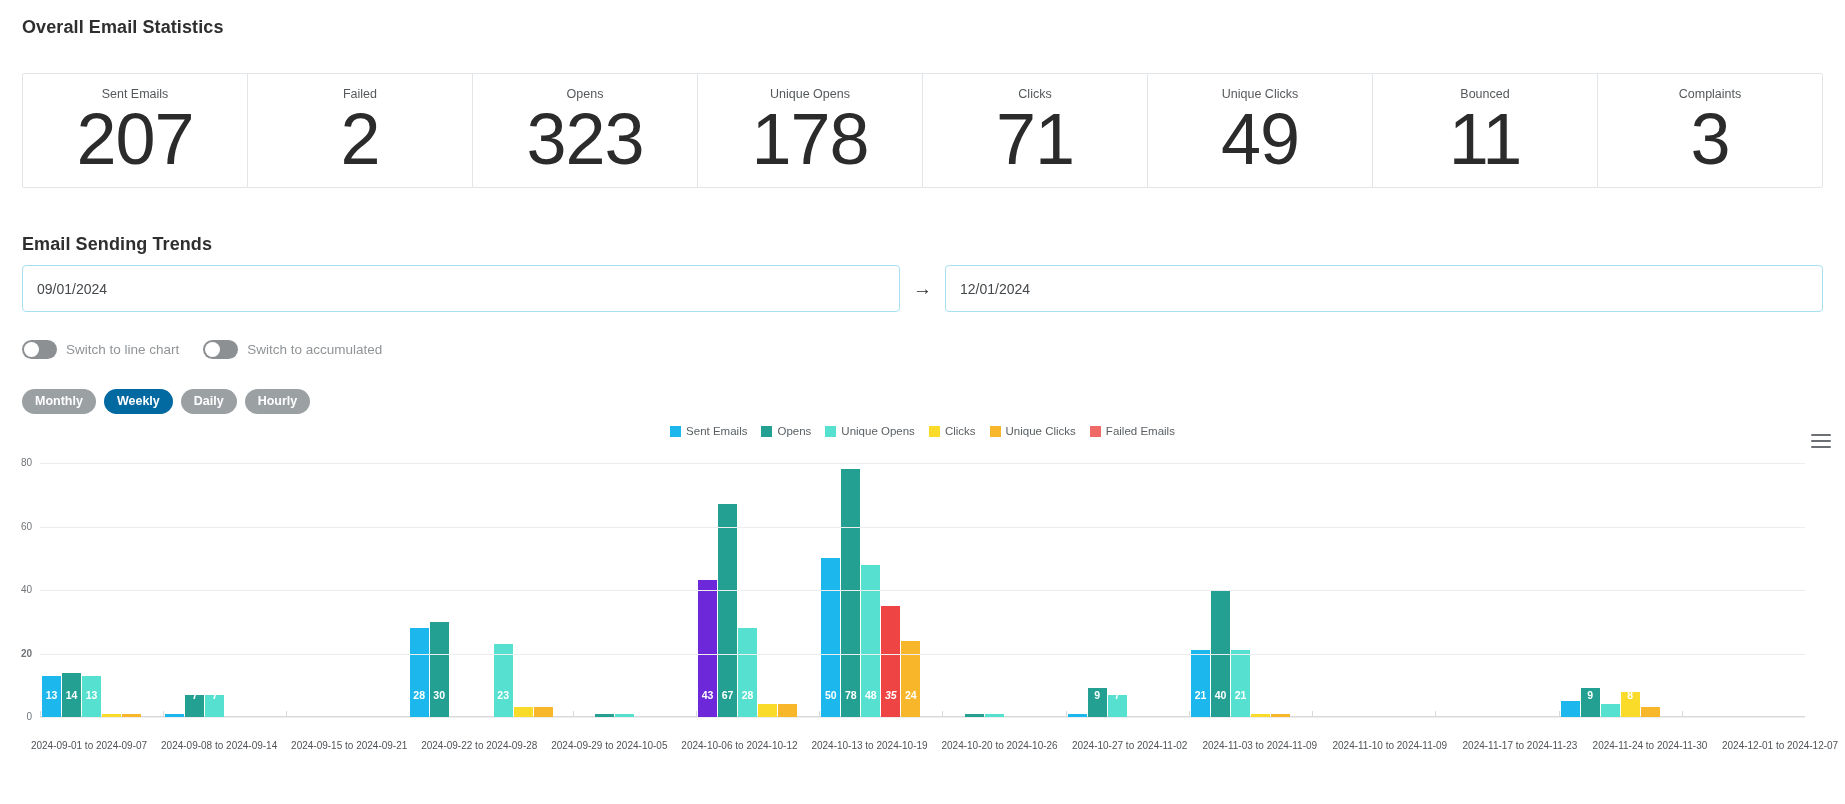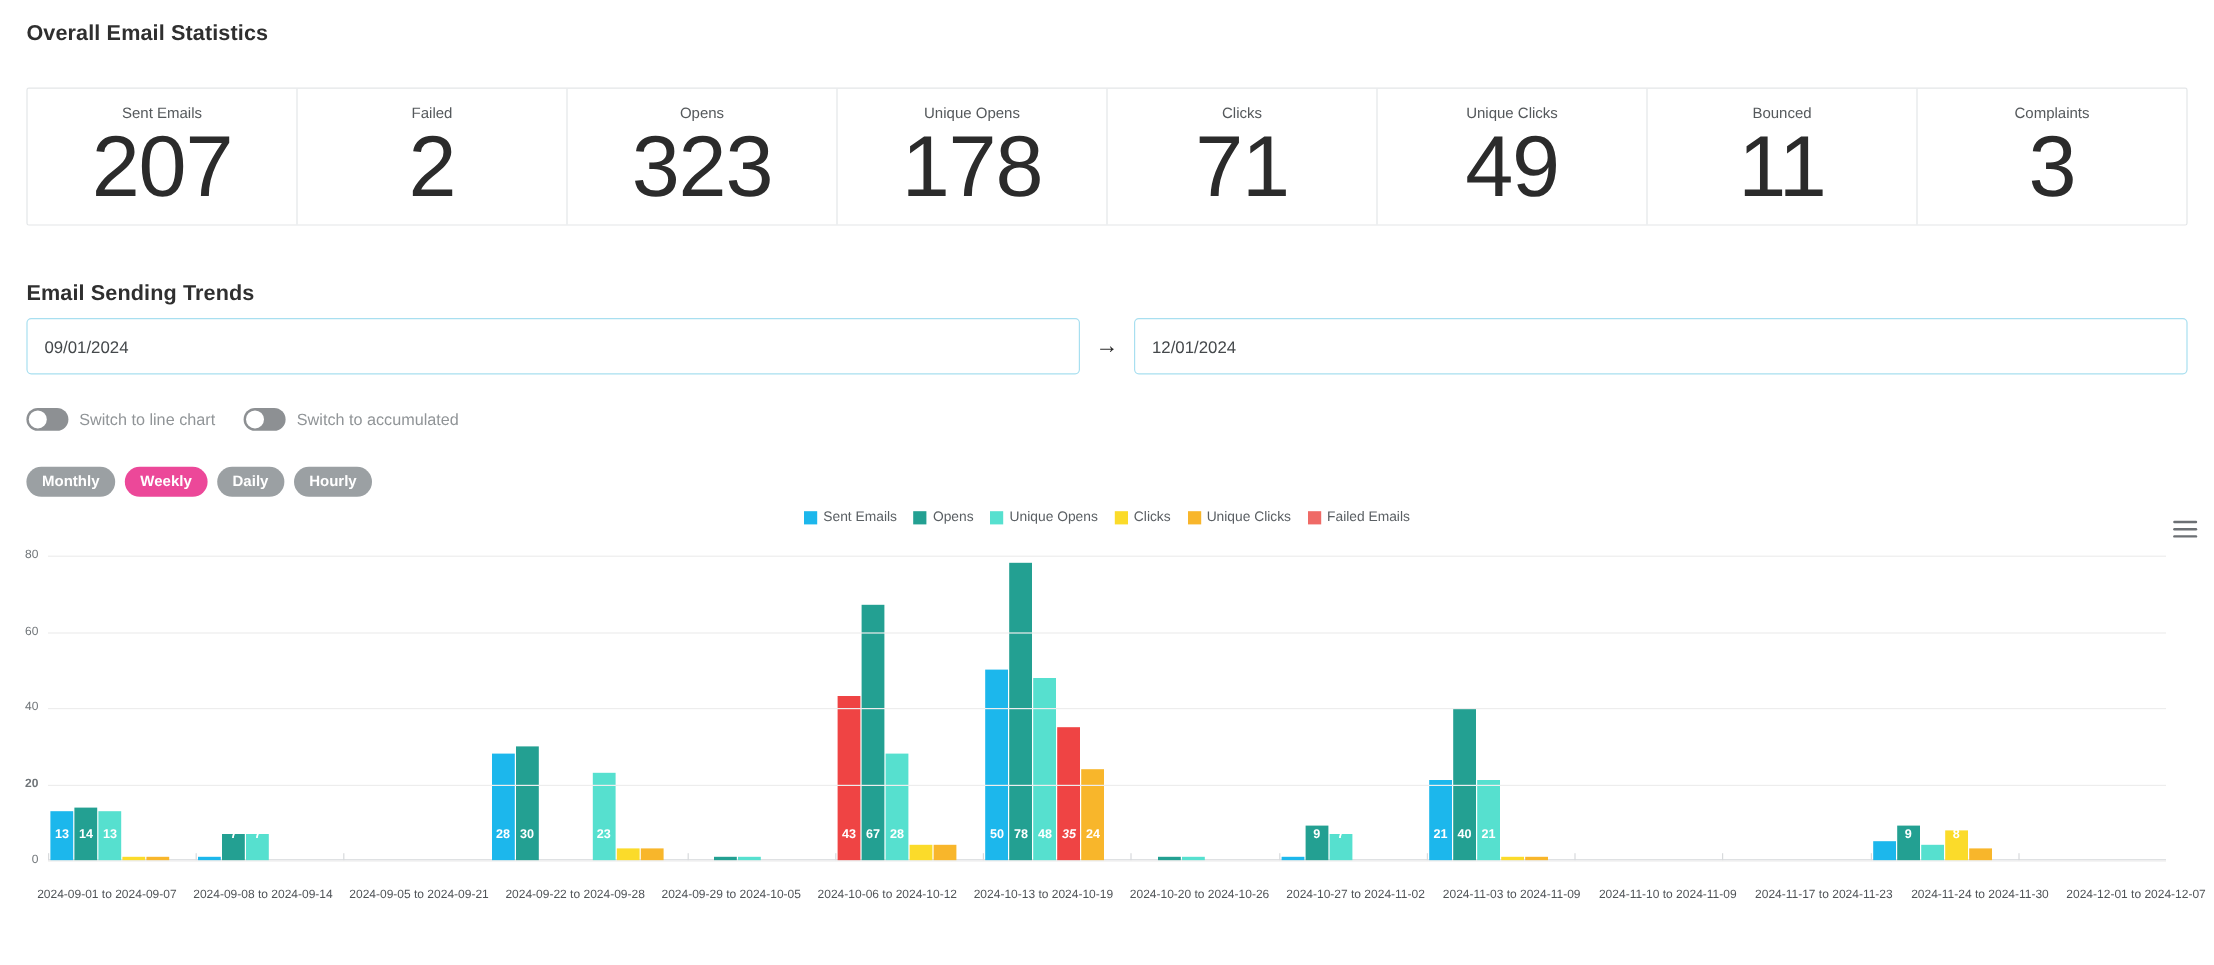--- a/index.html
+++ b/index.html
@@ -128,21 +128,21 @@
     border-radius: 13px;
     background: #9ba0a3;
     color: #ffffff;
     font-size: 12.5px;
     font-weight: bold;
     line-height: 25px;
     border: none;
     cursor: pointer;
     font-family: "Liberation Sans", sans-serif;
   }
-  .pill.active { background: #ec4899; }
+  .pill.active { background: #0369a1; }
 
   
   .chart-area {
     position: absolute;
     left: 0; top: 425px;
     width: 1845px; height: 340px;
   }
   .legend {
     position: absolute;
     left: 0; top: 0;
@@ -407,21 +407,21 @@
             </div>
             <div class="group">
               <div class="bar" style="height: 0%; background: rgb(28, 183, 236);"></div>
               <div class="bar" style="height: 1.25%; background: rgb(35, 160, 146);"></div>
               <div class="bar" style="height: 1.25%; background: rgb(86, 224, 207);"></div>
               <div class="bar" style="height: 0%; background: rgb(251, 219, 42);"></div>
               <div class="bar" style="height: 0%; background: rgb(248, 182, 43);"></div>
               <div class="bar" style="height: 0%; background: rgb(239, 106, 102);"></div>
             </div>
             <div class="group">
-              <div class="bar" style="height: 53.75%; background: #ef4444; text-decoration: underline;">
+              <div class="bar" style="height: 53.75%; background: #6d28d9; text-decoration: underline;">
                 <span class="bar-label">43</span>
               </div>
               <div class="bar" style="height: 83.75%; background: rgb(35, 160, 146);">
                 <span class="bar-label">67</span>
               </div>
               <div class="bar" style="height: 35%; background: rgb(86, 224, 207);">
                 <span class="bar-label">28</span>
               </div>
               <div class="bar" style="height: 5%; background: rgb(251, 219, 42);">
                 <span class="bar-label">4</span>
@@ -533,21 +533,21 @@
           <div class="gridline" style="top: 50%;"></div>
           <div class="ytick" style="top: 50%;">40</div>
           <div class="gridline" style="top: 25%;"></div>
           <div class="ytick" style="top: 25%;">60</div>
           <div class="gridline" style="top: 0%;"></div>
           <div class="ytick" style="top: 0%;">80</div>
         </div>
       <div class="xlabels" id="x-labels">
           <div class="xlabel">2024-09-01 to 2024-09-07</div>
           <div class="xlabel">2024-09-08 to 2024-09-14</div>
-          <div class="xlabel">2024-09-05 to 2024-09-21</div>
+          <div class="xlabel">2024-09-15 to 2024-09-21</div>
           <div class="xlabel">2024-09-22 to 2024-09-28</div>
           <div class="xlabel">2024-09-29 to 2024-10-05</div>
           <div class="xlabel">2024-10-06 to 2024-10-12</div>
           <div class="xlabel">2024-10-13 to 2024-10-19</div>
           <div class="xlabel">2024-10-20 to 2024-10-26</div>
           <div class="xlabel">2024-10-27 to 2024-11-02</div>
           <div class="xlabel">2024-11-03 to 2024-11-09</div>
           <div class="xlabel">2024-11-10 to 2024-11-09</div>
           <div class="xlabel">2024-11-17 to 2024-11-23</div>
           <div class="xlabel">2024-11-24 to 2024-11-30</div>

